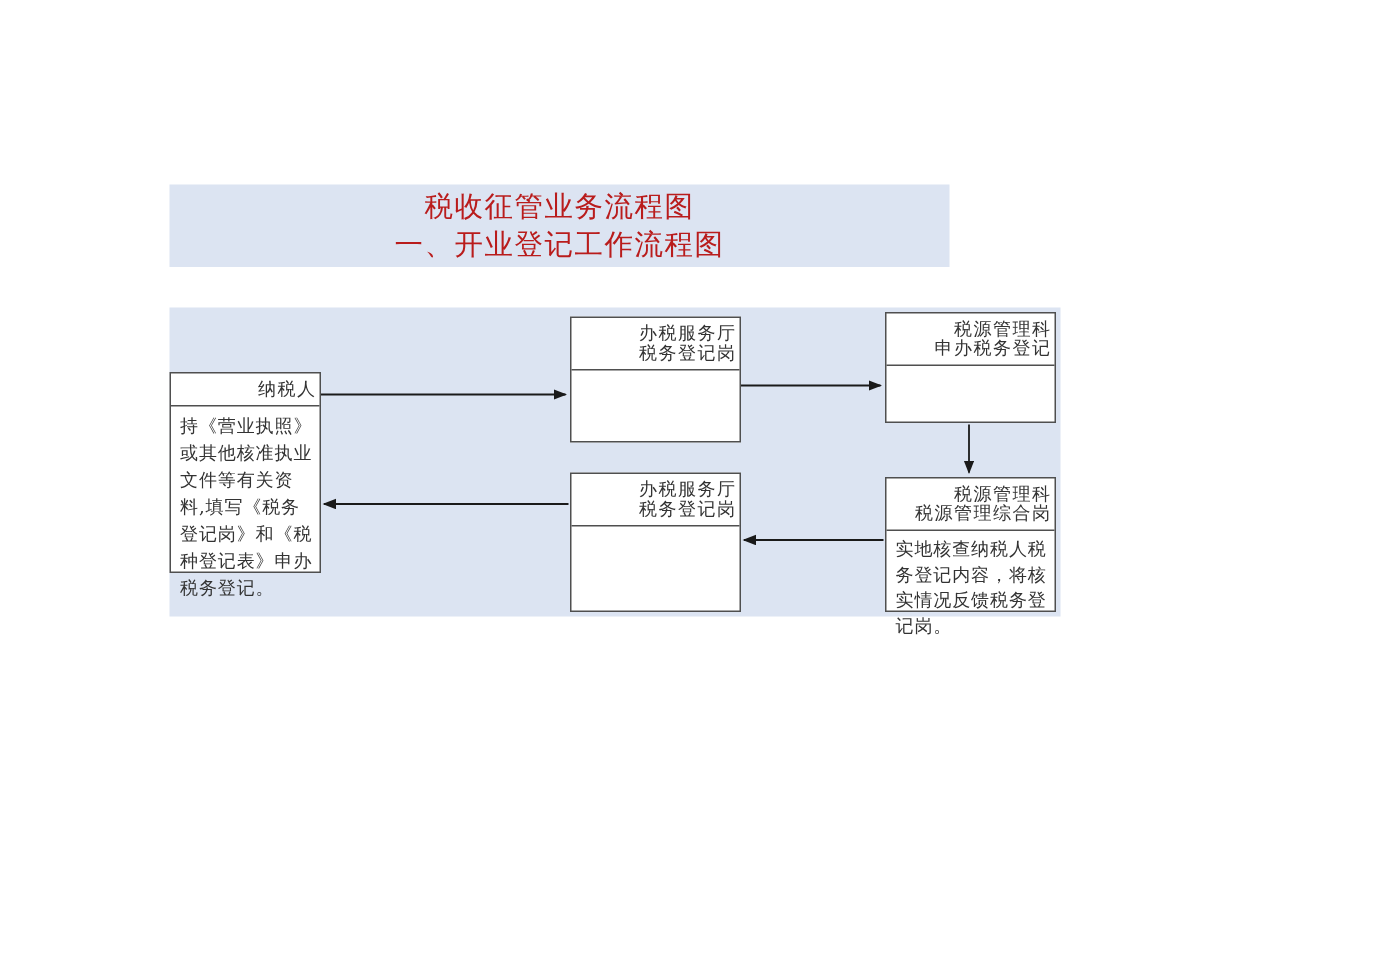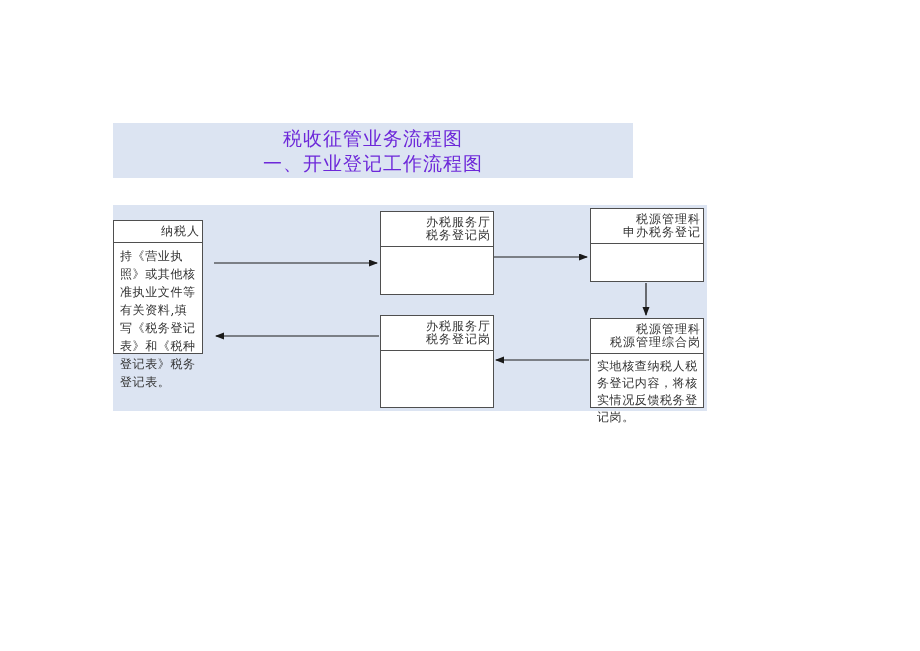--- a/index.html
+++ b/index.html
@@ -26,21 +26,21 @@
     display: flex;
     flex-direction: column;
     align-items: center;
     justify-content: center;
     gap: 3px;
   }
   .title-line {
     font-size: 19px;
     line-height: 22px;
     letter-spacing: 1px;
-    color: #6d28d9;
+    color: #b91c1c;
     white-space: nowrap;
   }
   .flow-panel {
     position: absolute;
     left: 113px;
     top: 205px;
     width: 594px;
     height: 206px;
     background: var(--panel-bg, #dce4f2);
   }
@@ -60,21 +60,21 @@
     letter-spacing: 1px;
   }
   .node-body {
     font-size: 12px;
     line-height: 17px;
     letter-spacing: 0.6px;
     padding: 4px 4px 0 6px;
     text-align: left;
     word-break: break-all;
   }
-  .node-taxpayer   { left: 113px; top: 220px; width: 90px; height: 134px; }
+  .node-taxpayer   { left: 113px; top: 248px; width: 101px; height: 134px; }
   .node-taxpayer .node-body { line-height: 18px; }
   .node-svc-top    { left: 380px; top: 211px; width: 114px; height: 84px; }
   .node-src-top    { left: 590px; top: 208px; width: 114px; height: 74px; }
   .node-svc-bot    { left: 380px; top: 315px; width: 114px; height: 93px; }
   .node-src-bot    { left: 590px; top: 318px; width: 114px; height: 90px; }
   .arrows {
     position: absolute;
     left: 0;
     top: 0;
     z-index: 1;
@@ -107,21 +107,21 @@
     <line x1="494" y1="257" x2="587" y2="257" marker-end="url(#ah)"></line>
     <line x1="646" y1="283" x2="646" y2="315" marker-end="url(#ah)"></line>
     <line x1="589" y1="360" x2="496" y2="360" marker-end="url(#ah)"></line>
     <line x1="379" y1="336" x2="216" y2="336" marker-end="url(#ah)"></line>
   </svg>
 
   <div class="node node-taxpayer">
     <div class="node-header">
       <div>纳税人</div>
     </div>
-    <div class="node-body">持《营业执照》或其他核准执业文件等有关资料,填写《税务登记表》和《税种登记表》税务登记表。</div>
+    <div class="node-body">持《营业执照》或其他核准执业文件等有关资料,填写《税务登记岗》和《税种登记表》申办税务登记。</div>
   </div>
 
   <div class="node node-svc-top">
     <div class="node-header">
       <div>办税服务厅</div>
       <div>税务登记岗</div>
     </div>
   </div>
 
   <div class="node node-src-top">

